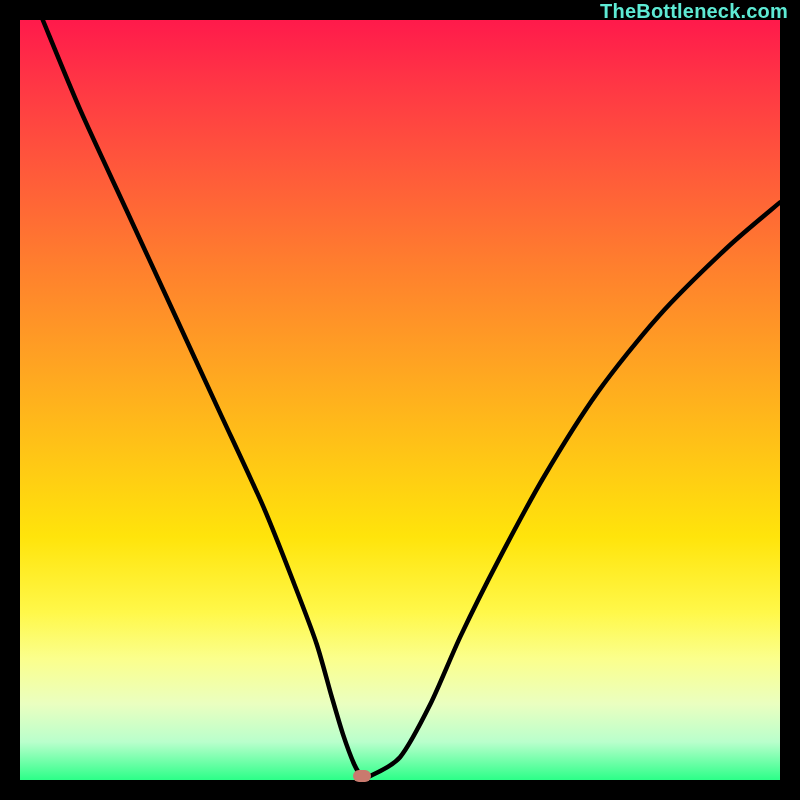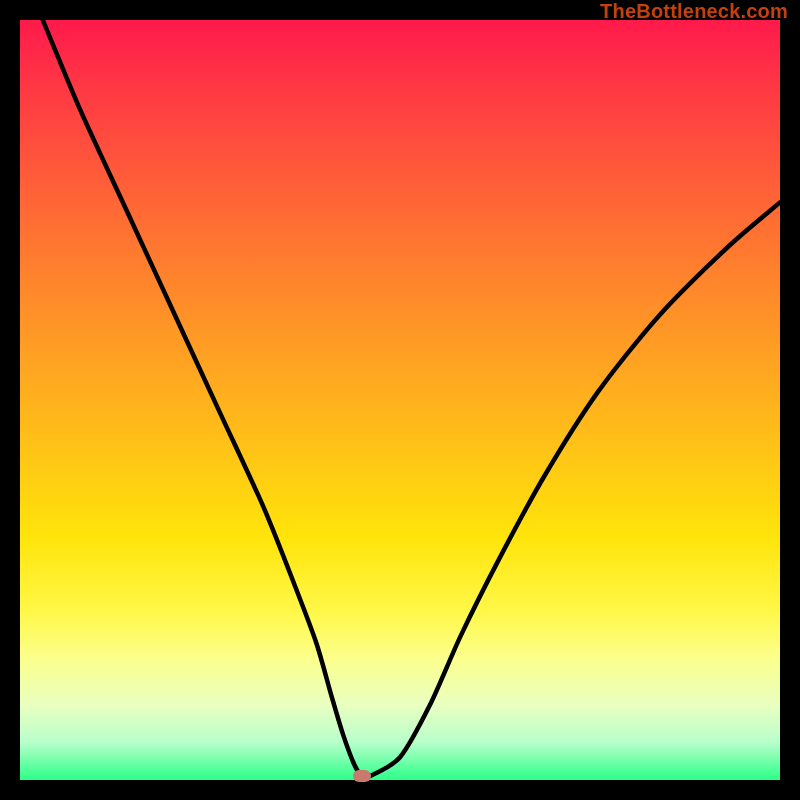--- a/index.html
+++ b/index.html
@@ -39,21 +39,21 @@
       #2cff88 100%
     );
   }
   .watermark {
     position: absolute;
     top: 0px;
     right: 12px;
     font-family: Arial, Helvetica, sans-serif;
     font-size: 20px;
     font-weight: 600;
-    color: #c2410c;
+    color: #5eead4;
     letter-spacing: 0.2px;
     user-select: none;
   }
   svg.curve {
     position: absolute;
     left: 0;
     top: 0;
     width: 760px;
     height: 760px;
     overflow: visible;

